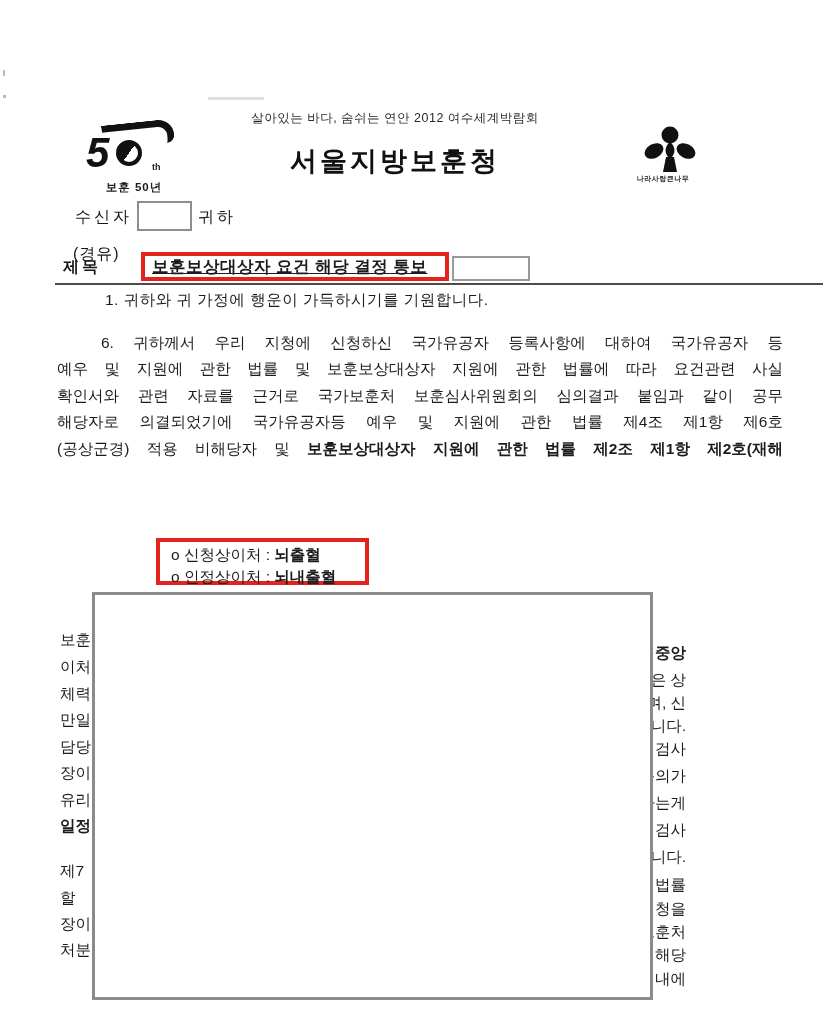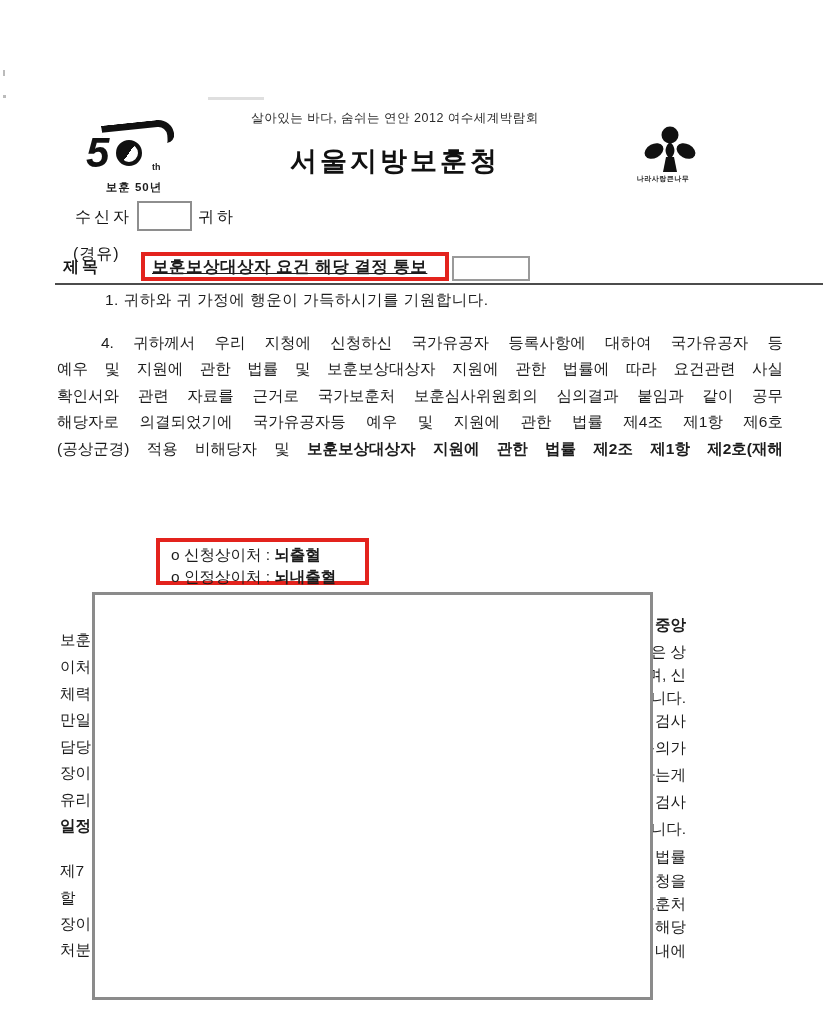--- a/index.html
+++ b/index.html
@@ -64,21 +64,21 @@
   .notice-redbox { top:538px; left:156px; width:213px; height:47px;
                    border:4px solid var(--red); background:transparent; z-index:4;
                    padding:2px 0 0 11px; font-size:15.5px; line-height:22px; }
   .notice-line { white-space:nowrap; }
   .notice-val { font-weight:700; }
 
   
   .redaction-box { top:592px; left:92px; width:561px; height:408px; background:#fff;
                    border:3px solid #8b8b8b; z-index:5; }
   .frag { position:absolute; font-size:15.5px; color:#1c1c1c; white-space:nowrap; z-index:1; }
-  .frag.right { text-align:left; }
+  .frag.right { text-align:left;margin-top:28px; }
   .frag.bold { font-weight:700; }
 
   
   .smudge { top:97px; left:208px; width:56px; height:3px; background:#c9c9c9; opacity:.6; }
   .tick1 { top:70px; left:3px; width:2px; height:6px; background:#bbb; }
   .tick2 { top:95px; left:3px; width:3px; height:3px; background:#bbb; }
 
   :root { --red:#e3231d; }
 </style>
 </head>
@@ -118,21 +118,21 @@
 
 <div class="abs lbl subject-label">제목</div>
 <div class="abs subject-redbox">
   <span class="subject-title">보훈보상대상자 요건 해당 결정 통보</span>
 </div>
 <div class="abs subject-graybox"></div>
 <div class="abs rule"></div>
 
 <div class="abs para1">1. 귀하와 귀 가정에 행운이 가득하시기를 기원합니다.</div>
 <div class="abs para2" id="para2">
-    <div class="jline first"><span>4. 귀하께서 우리 지청에 신청하신 국가유공자 등록사항에 대하여 국가유공자 등</span></div>
+    <div class="jline first"><span>6. 귀하께서 우리 지청에 신청하신 국가유공자 등록사항에 대하여 국가유공자 등</span></div>
     <div class="jline"><span>예우 및 지원에 관한 법률 및 보훈보상대상자 지원에 관한 법률에 따라 요건관련 사실</span></div>
     <div class="jline"><span>확인서와 관련 자료를 근거로 국가보훈처 보훈심사위원회의 심의결과 붙임과 같이 공무</span></div>
     <div class="jline"><span>해당자로 의결되었기에 국가유공자등 예우 및 지원에 관한 법률 제4조 제1항 제6호</span></div>
     <div class="jline"><span>(공상군경) 적용 비해당자 및 </span><span class="seg-b">보훈보상대상자 지원에 관한 법률 제2조 제1항 제2호(재해</span></div>
   </div>
 
 <div class="abs notice-redbox">
   <div class="notice-line"><span>o 신청상이처 : </span><span class="notice-val">뇌출혈</span></div>
   <div class="notice-line"><span>o 인정상이처 : </span><span class="notice-val">뇌내출혈</span></div>
 </div>

